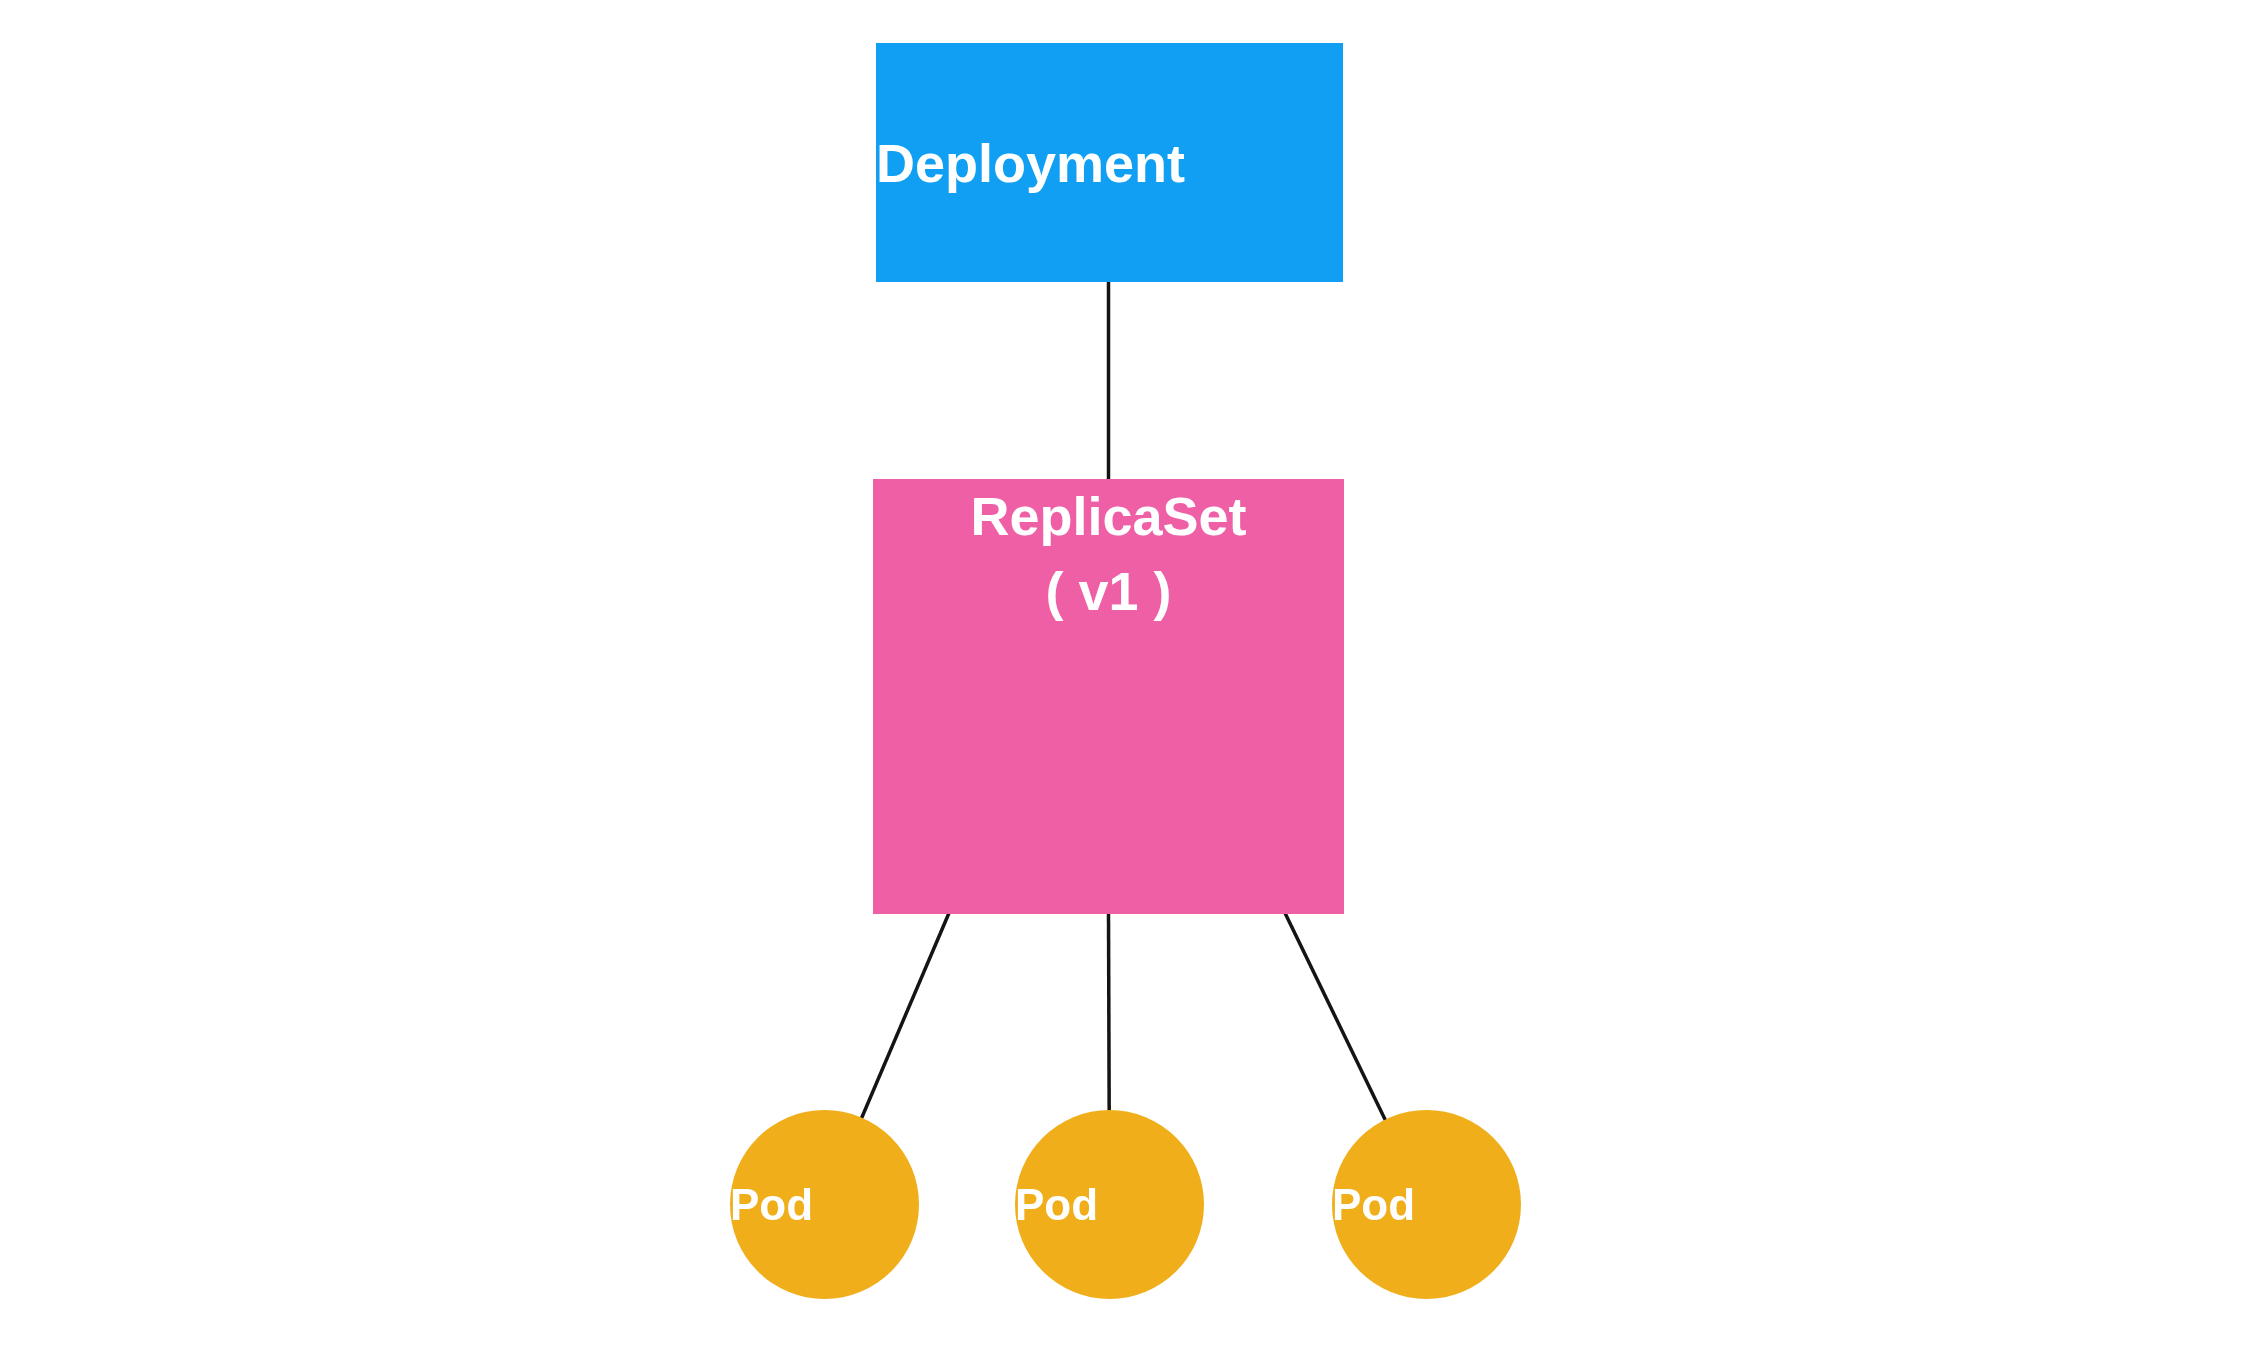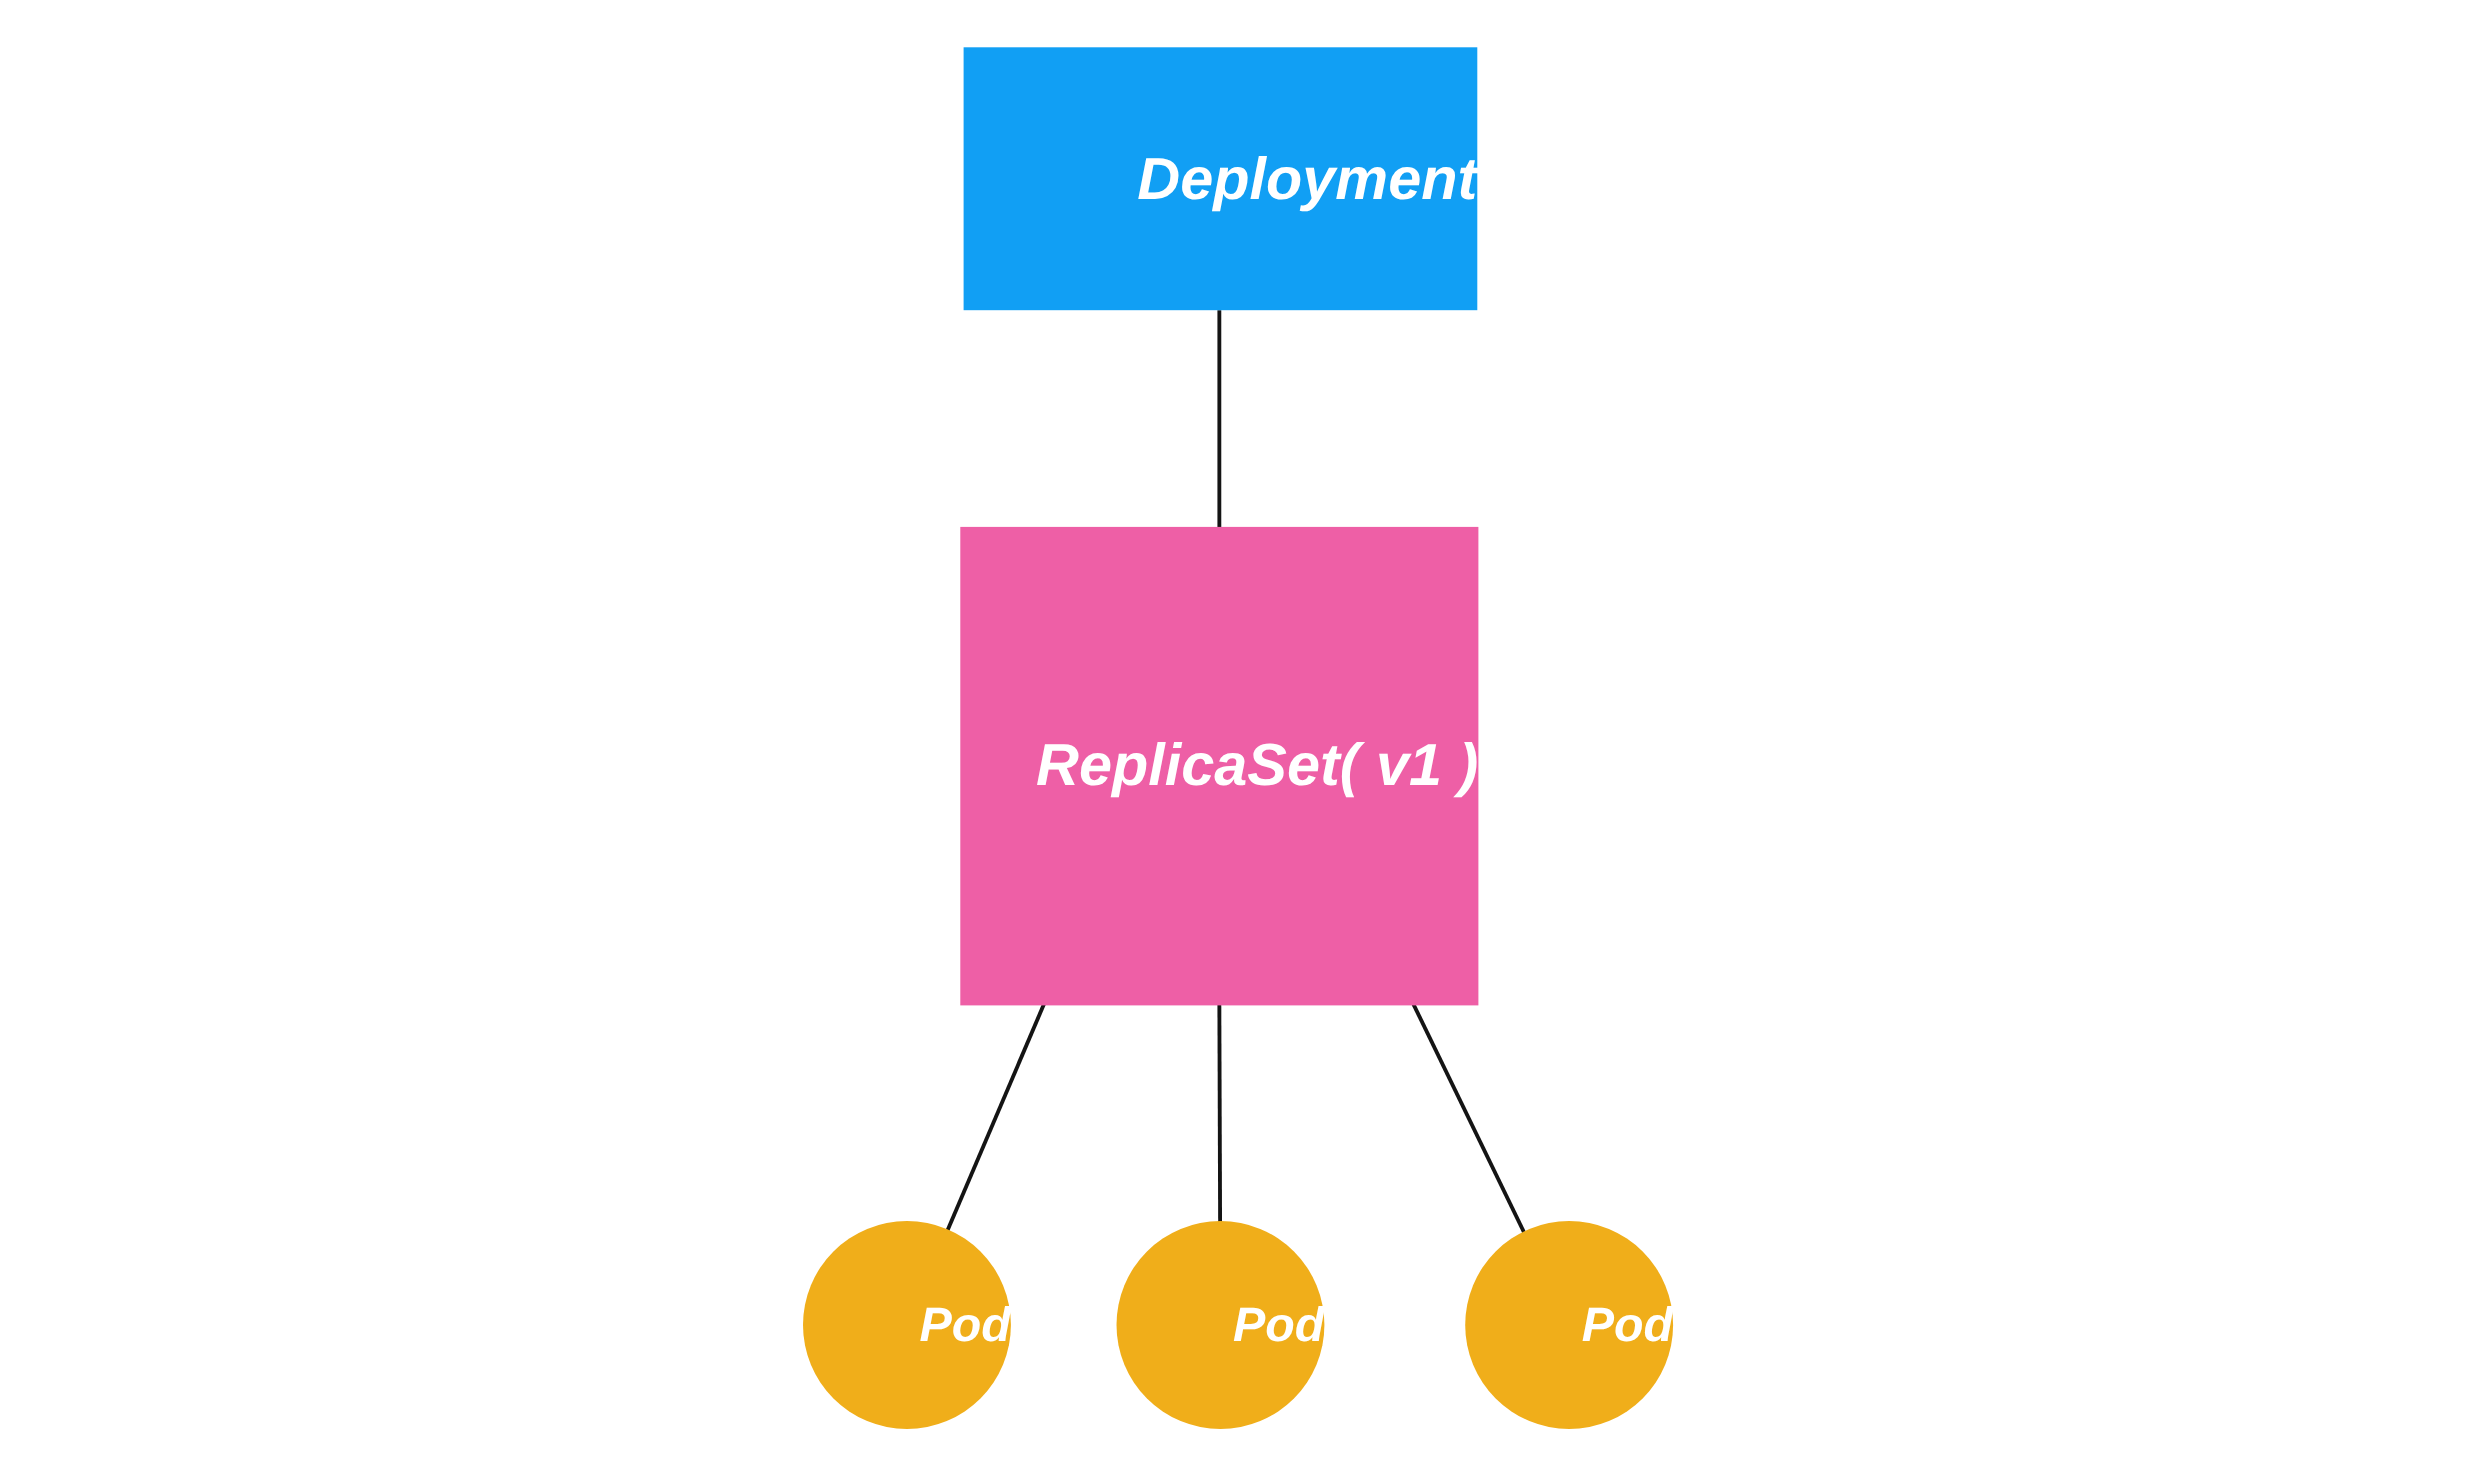--- a/index.html
+++ b/index.html
@@ -15,33 +15,33 @@
     position:relative;
     width:2248px;height:1346px;
     background:var(--background);
     overflow:hidden;
     font-family:"Liberation Sans","DejaVu Sans",sans-serif;
   }
   .edges{position:absolute;left:0;top:0;width:2248px;height:1346px;z-index:1;}
   .edges line{stroke:var(--edge);stroke-width:3.5;stroke-linecap:butt;}
   .node{
     position:absolute;z-index:2;
-    display:flex;align-items:center;justify-content:flex-end;
-    color:var(--label);font-weight:bold;text-align:center;font-style:italic;
+    display:flex;align-items:center;justify-content:flex-start;
+    color:var(--label);font-weight:bold;text-align:center;
   }
   .node--deployment{
     left:876px;top:43px;width:467px;height:239px;
     background:var(--deployment);
     font-size:54px;
   }
   .node--replicaset{
     left:873px;top:479px;width:471px;height:435px;
     background:var(--replicaset);
     font-size:54px;line-height:1.38;
-    flex-direction:row;
+    flex-direction:column;
   }
   .node--pod{
     top:1110px;width:189px;height:189px;border-radius:50%;
     background:var(--pod);
     font-size:44px;
   }
   .node--pod.p1{left:730px;}
   .node--pod.p2{left:1015px;}
   .node--pod.p3{left:1332px;}
 </style>

